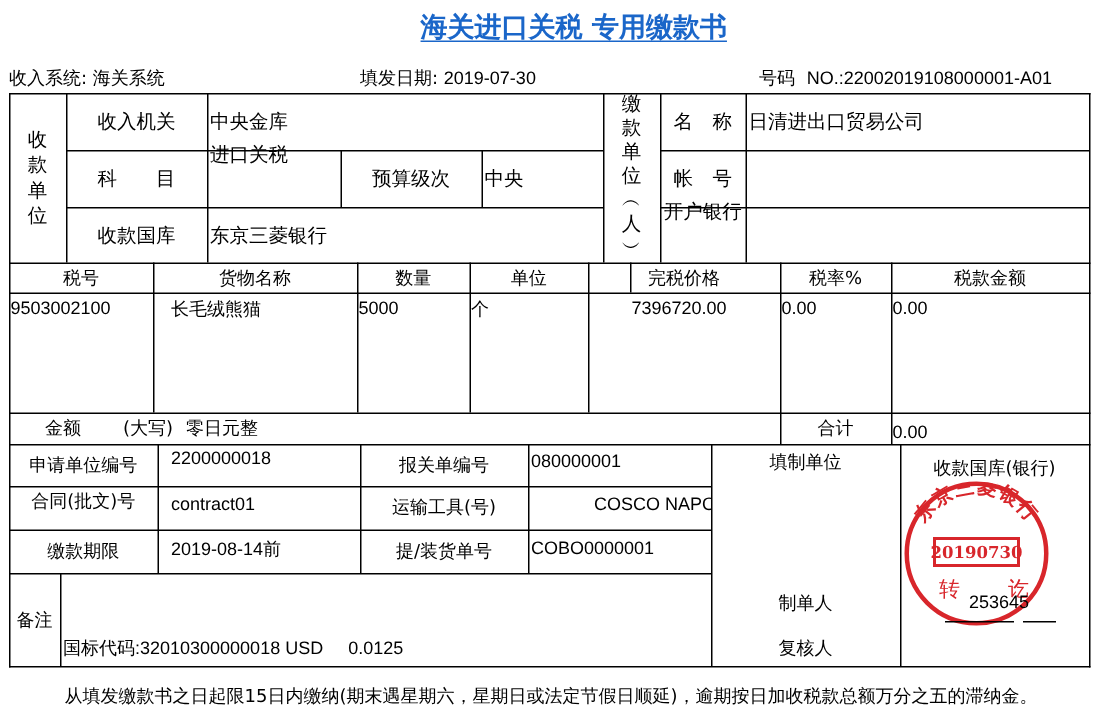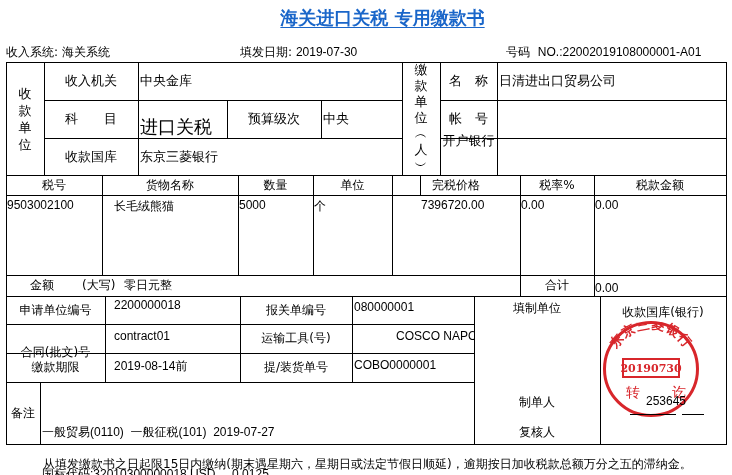--- a/index.html
+++ b/index.html
@@ -87,21 +87,21 @@
 <div class="vtext" style="left:6px;top:62px;width:38px;height:113px;">
   <span>收</span>
   <span>款</span>
   <span>单</span>
   <span>位</span>
 </div>
 <div class="cell c" style="left:44px;top:62px;width:94px;height:38px;font-size:13px;">收入机关</div>
 <div class="cell l" style="left:138px;top:62px;width:264px;height:38px;font-size:13px;">中央金库</div>
 
 <div class="cell c" style="left:44px;top:100px;width:94px;height:38px;font-size:13px;">科　　目</div>
-<div class="cell l" style="left:138px;top:108px;width:89px;height:38px;font-size:18px;">进口关税</div>
+<div class="cell l" style="left:138px;top:84px;width:89px;height:38px;font-size:13px;">进口关税</div>
 <div class="cell c" style="left:227px;top:100px;width:94px;height:38px;font-size:13px;">预算级次</div>
 <div class="cell l" style="left:321px;top:100px;width:81px;height:38px;font-size:13px;">中央</div>
 
 <div class="cell c" style="left:44px;top:138px;width:94px;height:37px;font-size:13px;">收款国库</div>
 <div class="cell l" style="left:138px;top:138px;width:264px;height:37px;font-size:13px;">东京三菱银行</div>
 
 <div class="vtext" style="left:402px;top:60px;width:38px;height:115px;line-height:16px;">
   <span>缴</span>
   <span>款</span>
   <span>单</span>
@@ -141,33 +141,32 @@
 <div class="abs" style="left:82px;top:277px;">(大写)</div>
 <div class="abs" style="left:124px;top:277px;">零日元整</div>
 <div class="cell c" style="left:520px;top:275px;width:74px;height:21px;">合计</div>
 <div class="cell l num" style="left:594px;top:277px;width:132px;height:21px;padding-left:1px;">0.00</div>
 
 <div class="cell c" style="left:6px;top:296px;width:99px;height:28px;">申请单位编号</div>
 <div class="cell l top num" style="left:112px;top:296px;width:128px;height:26px;text-align:center;">2200000018</div>
 <div class="cell c" style="left:240px;top:296px;width:112px;height:28px;">报关单编号</div>
 <div class="cell l top num" style="left:352px;top:298px;width:122px;height:26px;">080000001</div>
 
-<div class="cell c" style="left:6px;top:338px;width:99px;height:29px;">合同(批文)号</div>
+<div class="cell c" style="left:6px;top:320px;width:99px;height:29px;">合同(批文)号</div>
 <div class="cell l top num" style="left:112px;top:327px;width:128px;height:26px;">contract01</div>
 <div class="cell c" style="left:240px;top:324px;width:112px;height:29px;">运输工具(号)</div>
 <div class="cell l top num" style="left:352px;top:327px;width:122px;height:26px;padding-left:44px;">COSCO NAPOL 002T</div>
 
 <div class="cell c" style="left:6px;top:353px;width:99px;height:29px;">缴款期限</div>
 <div class="cell l top num" style="left:112px;top:356px;width:128px;height:26px;">2019-08-14前</div>
 <div class="cell c" style="left:240px;top:353px;width:112px;height:29px;">提/装货单号</div>
 <div class="cell l top num" style="left:352px;top:356px;width:122px;height:26px;">COBO0000001</div>
 
 <div class="cell c" style="left:6px;top:382px;width:34px;height:62px;">备注</div>
 <div class="abs num" style="left:42px;top:397px;line-height:14px;white-space:pre;">
-  <div>一般贸易(0110)  一般征税(101)  2019-07-27</div>
   <div>国标代码:32010300000018 USD     0.0125</div>
   
 </div>
 
 <div class="cell c" style="left:474px;top:298px;width:126px;height:20px;">填制单位</div>
 <div class="cell c" style="left:474px;top:392px;width:126px;height:20px;">制单人</div>
 <div class="cell c" style="left:474px;top:422px;width:126px;height:20px;">复核人</div>
 <div class="cell c" style="left:600px;top:302px;width:126px;height:20px;">收款国库(银行)</div>
 
 <div>

